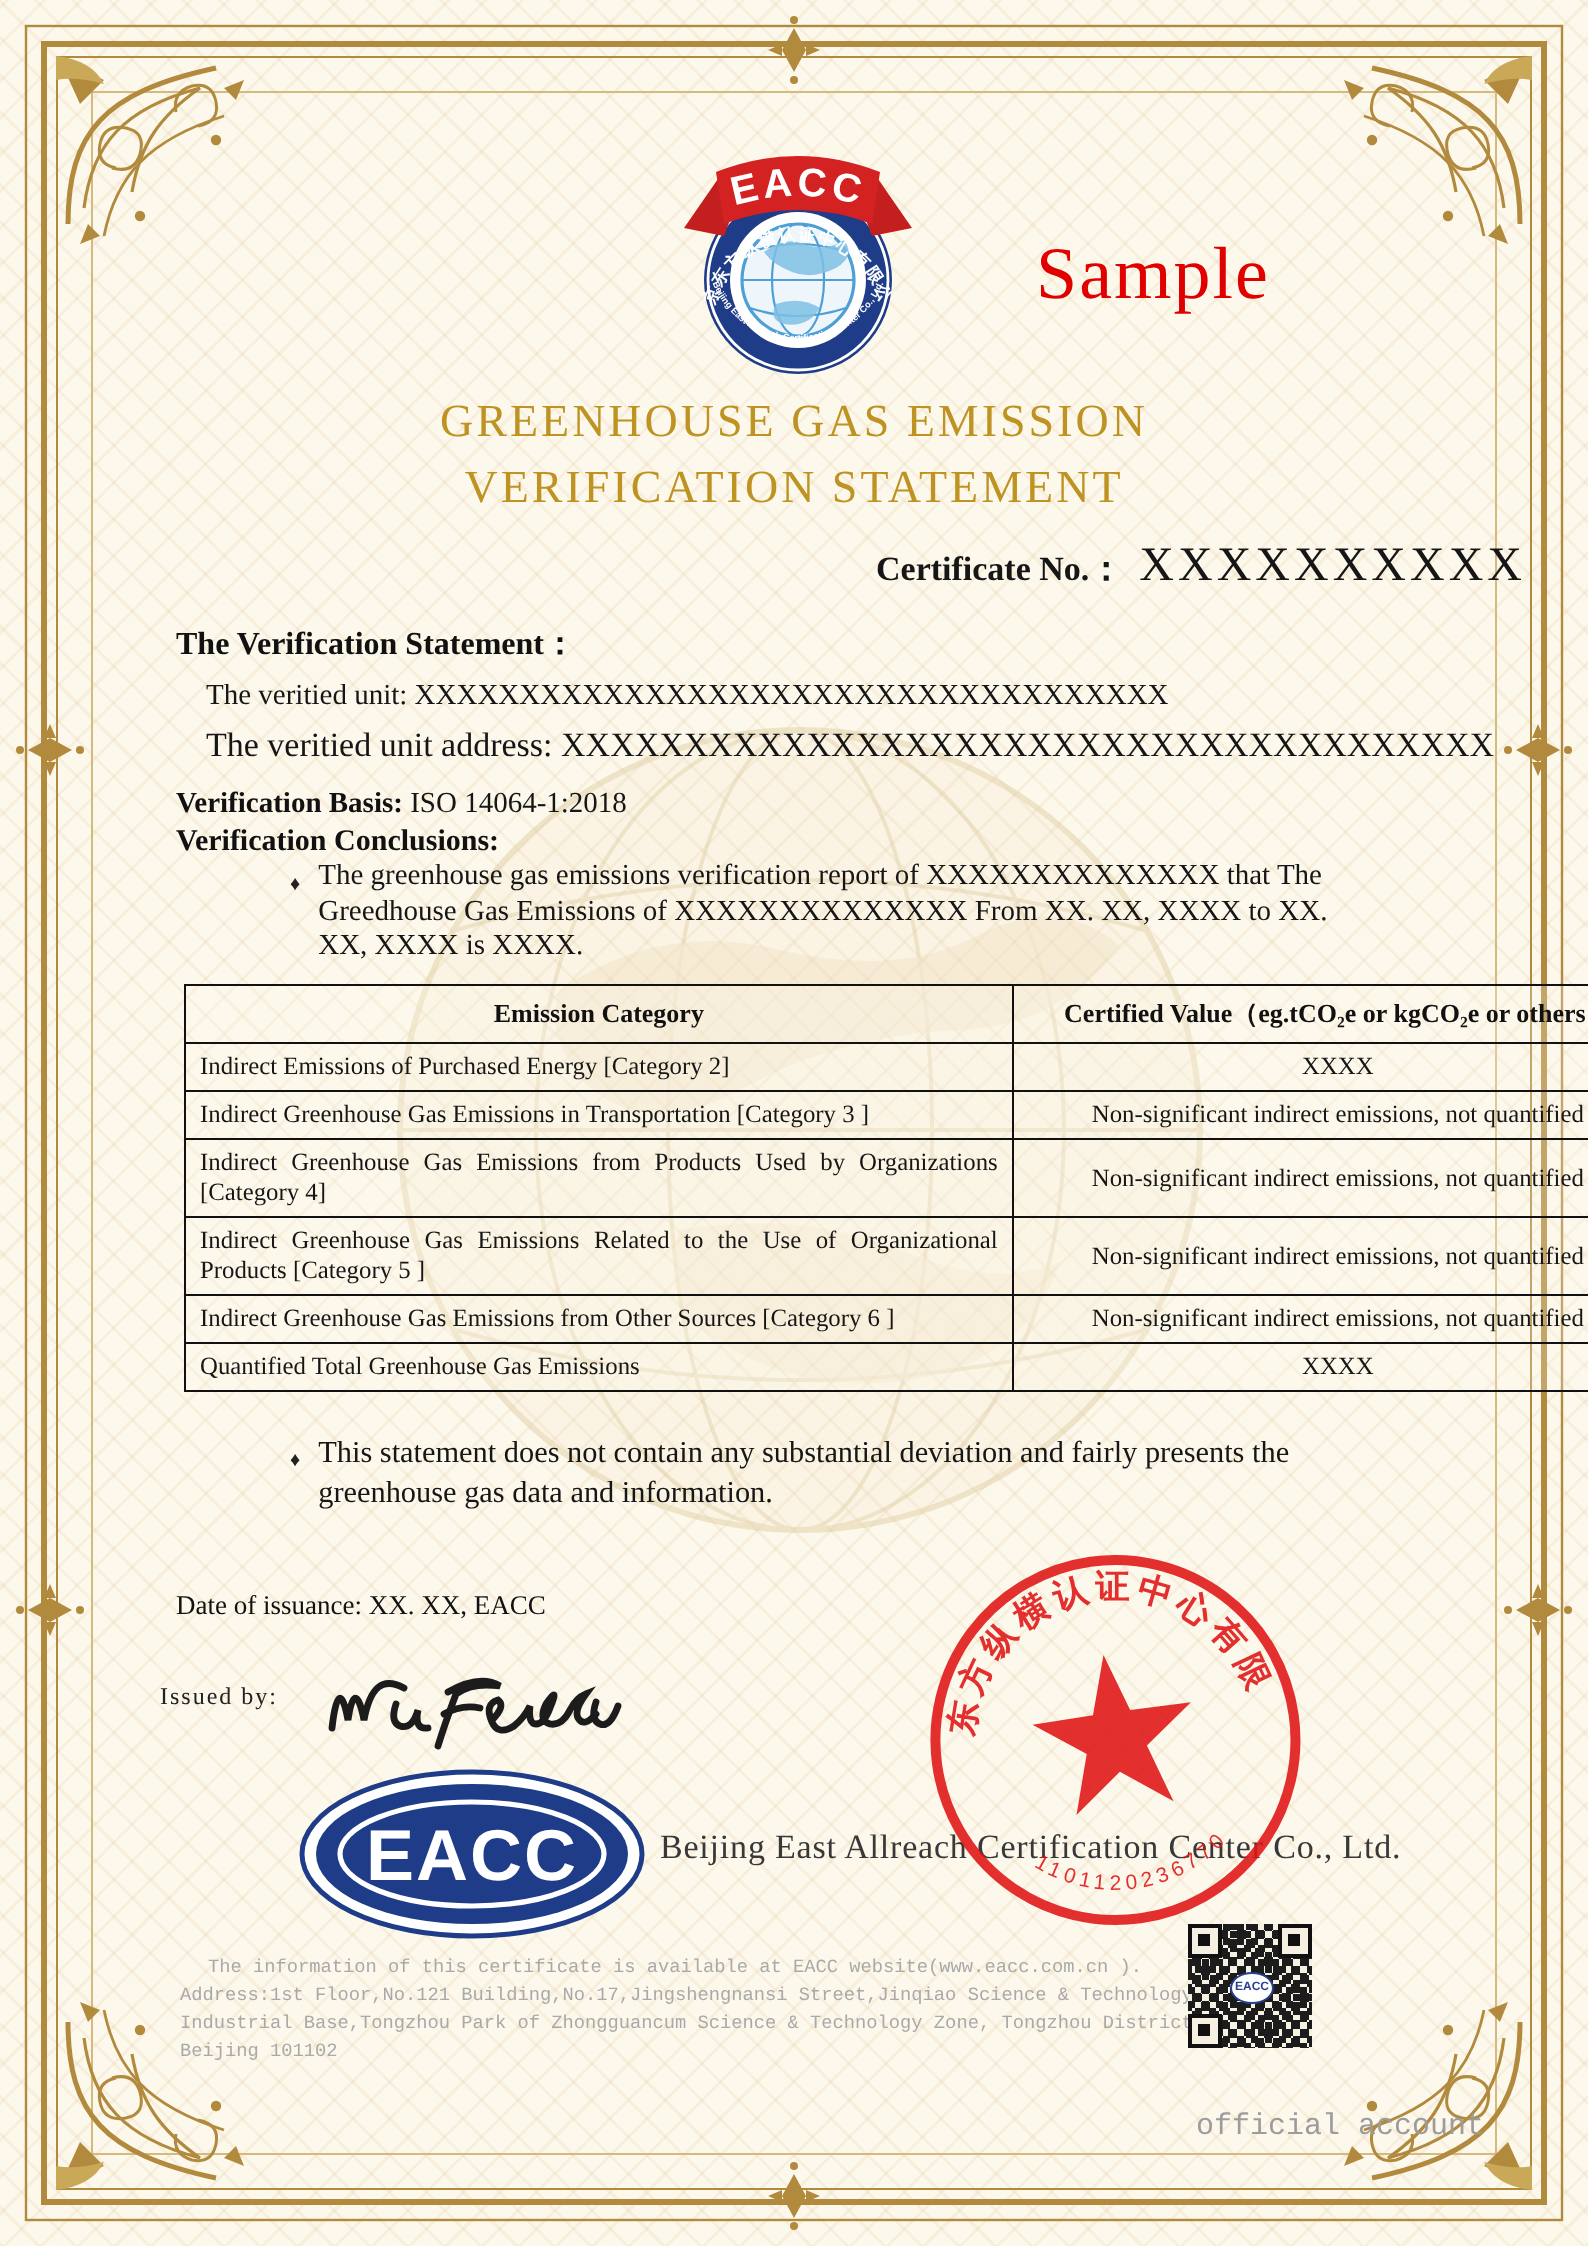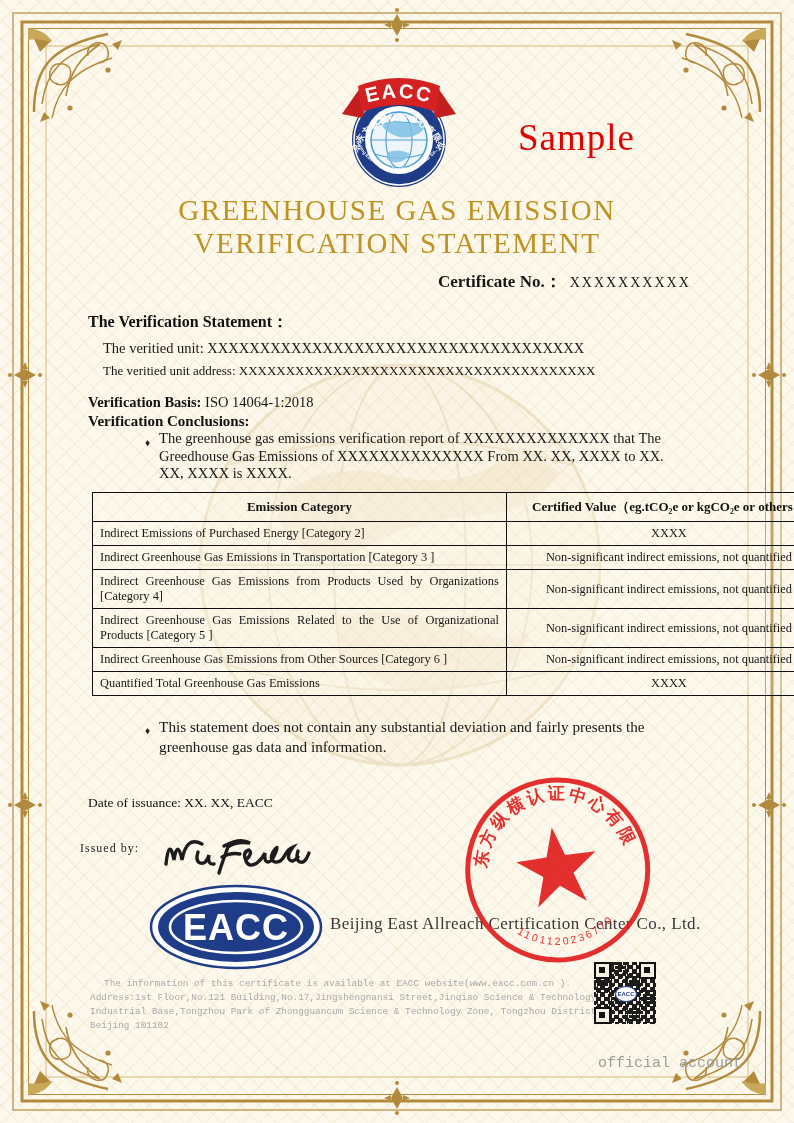--- a/index.html
+++ b/index.html
@@ -6,30 +6,30 @@
   body{width:794px;height:1123px;font-family:"Liberation Serif","DejaVu Serif",serif;}
   #page{position:relative;width:794px;height:1123px;overflow:hidden;
     background-color:#fdf8ec;
     background-image:
       repeating-linear-gradient(45deg, rgba(214,184,130,0.14) 0 1.5px, transparent 1.5px 13px),
       repeating-linear-gradient(-45deg, rgba(214,184,130,0.14) 0 1.5px, transparent 1.5px 13px);
   }
   .abs{position:absolute;}
   
   .title{left:0;right:0;top:194px;text-align:center;color:#bf9322;
-    font-size:29px;line-height:33px;letter-spacing:1.5px;font-weight:500;z-index:2;}
+    font-size:23px;line-height:33px;letter-spacing:1.5px;font-weight:500;z-index:2;}
   .cert-line{left:438px;top:270px;font-size:17px;color:#161616;z-index:2;}
   .cert-line b{font-weight:700;}
-  .cert-line .val{font-size:14px;letter-spacing:2px;margin-left:8px;}
+  .cert-line .val{font-size:24px;letter-spacing:2px;margin-left:8px;}
   .sample{left:518px;top:116px;color:#e00000;font-size:37px;letter-spacing:1px;z-index:2;}
   
   .h-bold{font-weight:bold;color:#111;}
   .stmt-head{left:88px;top:312px;font-size:16px;z-index:2;}
   .line-unit{left:103px;top:340px;font-size:14.5px;color:#161616;z-index:2;}
-  .line-addr{left:103px;top:363px;font-size:13px;color:#161616;z-index:2;}
+  .line-addr{left:103px;top:363px;font-size:17px;color:#161616;z-index:2;}
   .line-basis{left:88px;top:394px;font-size:14.5px;color:#161616;z-index:2;}
   .line-concl{left:88px;top:413px;font-size:15px;z-index:2;}
   .bullet{display:flex;gap:9px;z-index:2;color:#161616;}
   .bullet .dot{font-size:10px;padding-top:4px;color:#222;}
   .bullet1{left:145px;top:430px;width:540px;font-size:14.5px;line-height:17.5px;}
   .bullet2{left:145px;top:717px;width:525px;font-size:15.2px;line-height:20px;}
   
   table.emis{left:92px;top:492px;width:740px;border-collapse:collapse;z-index:2;position:absolute;
     background:rgba(253,248,236,0.25);}
   table.emis th,table.emis td{border:1.3px solid #111;}

